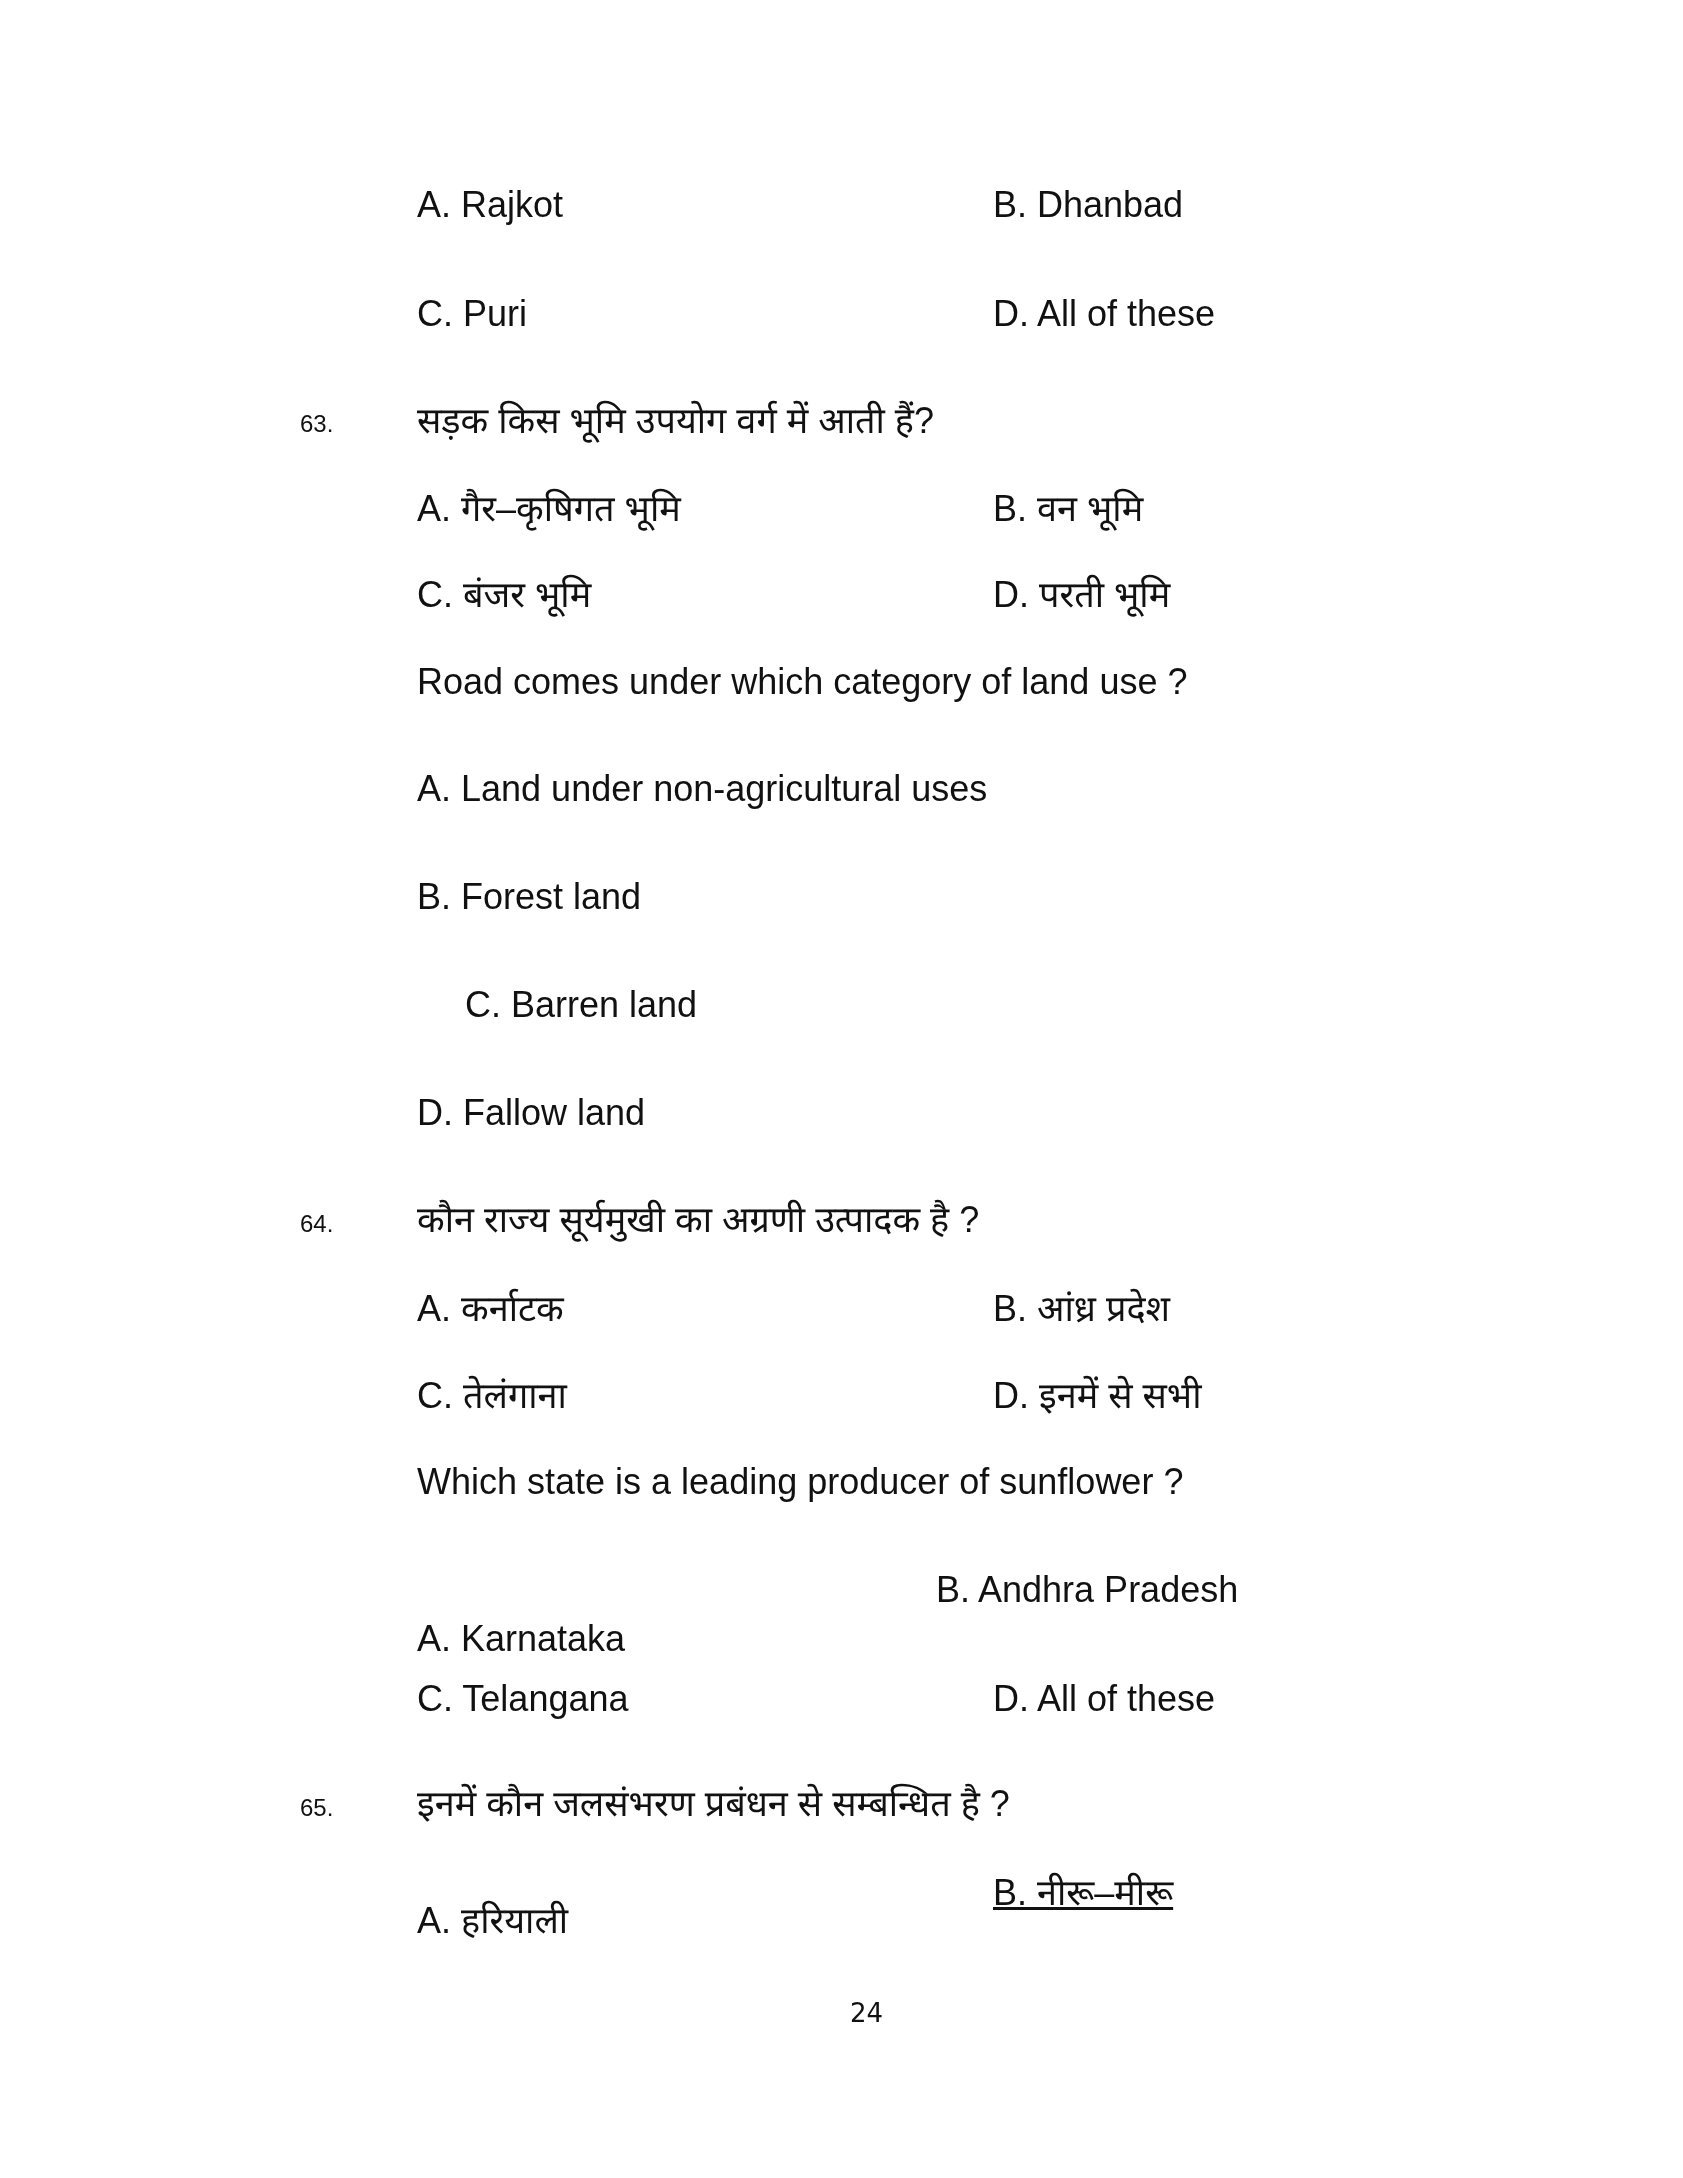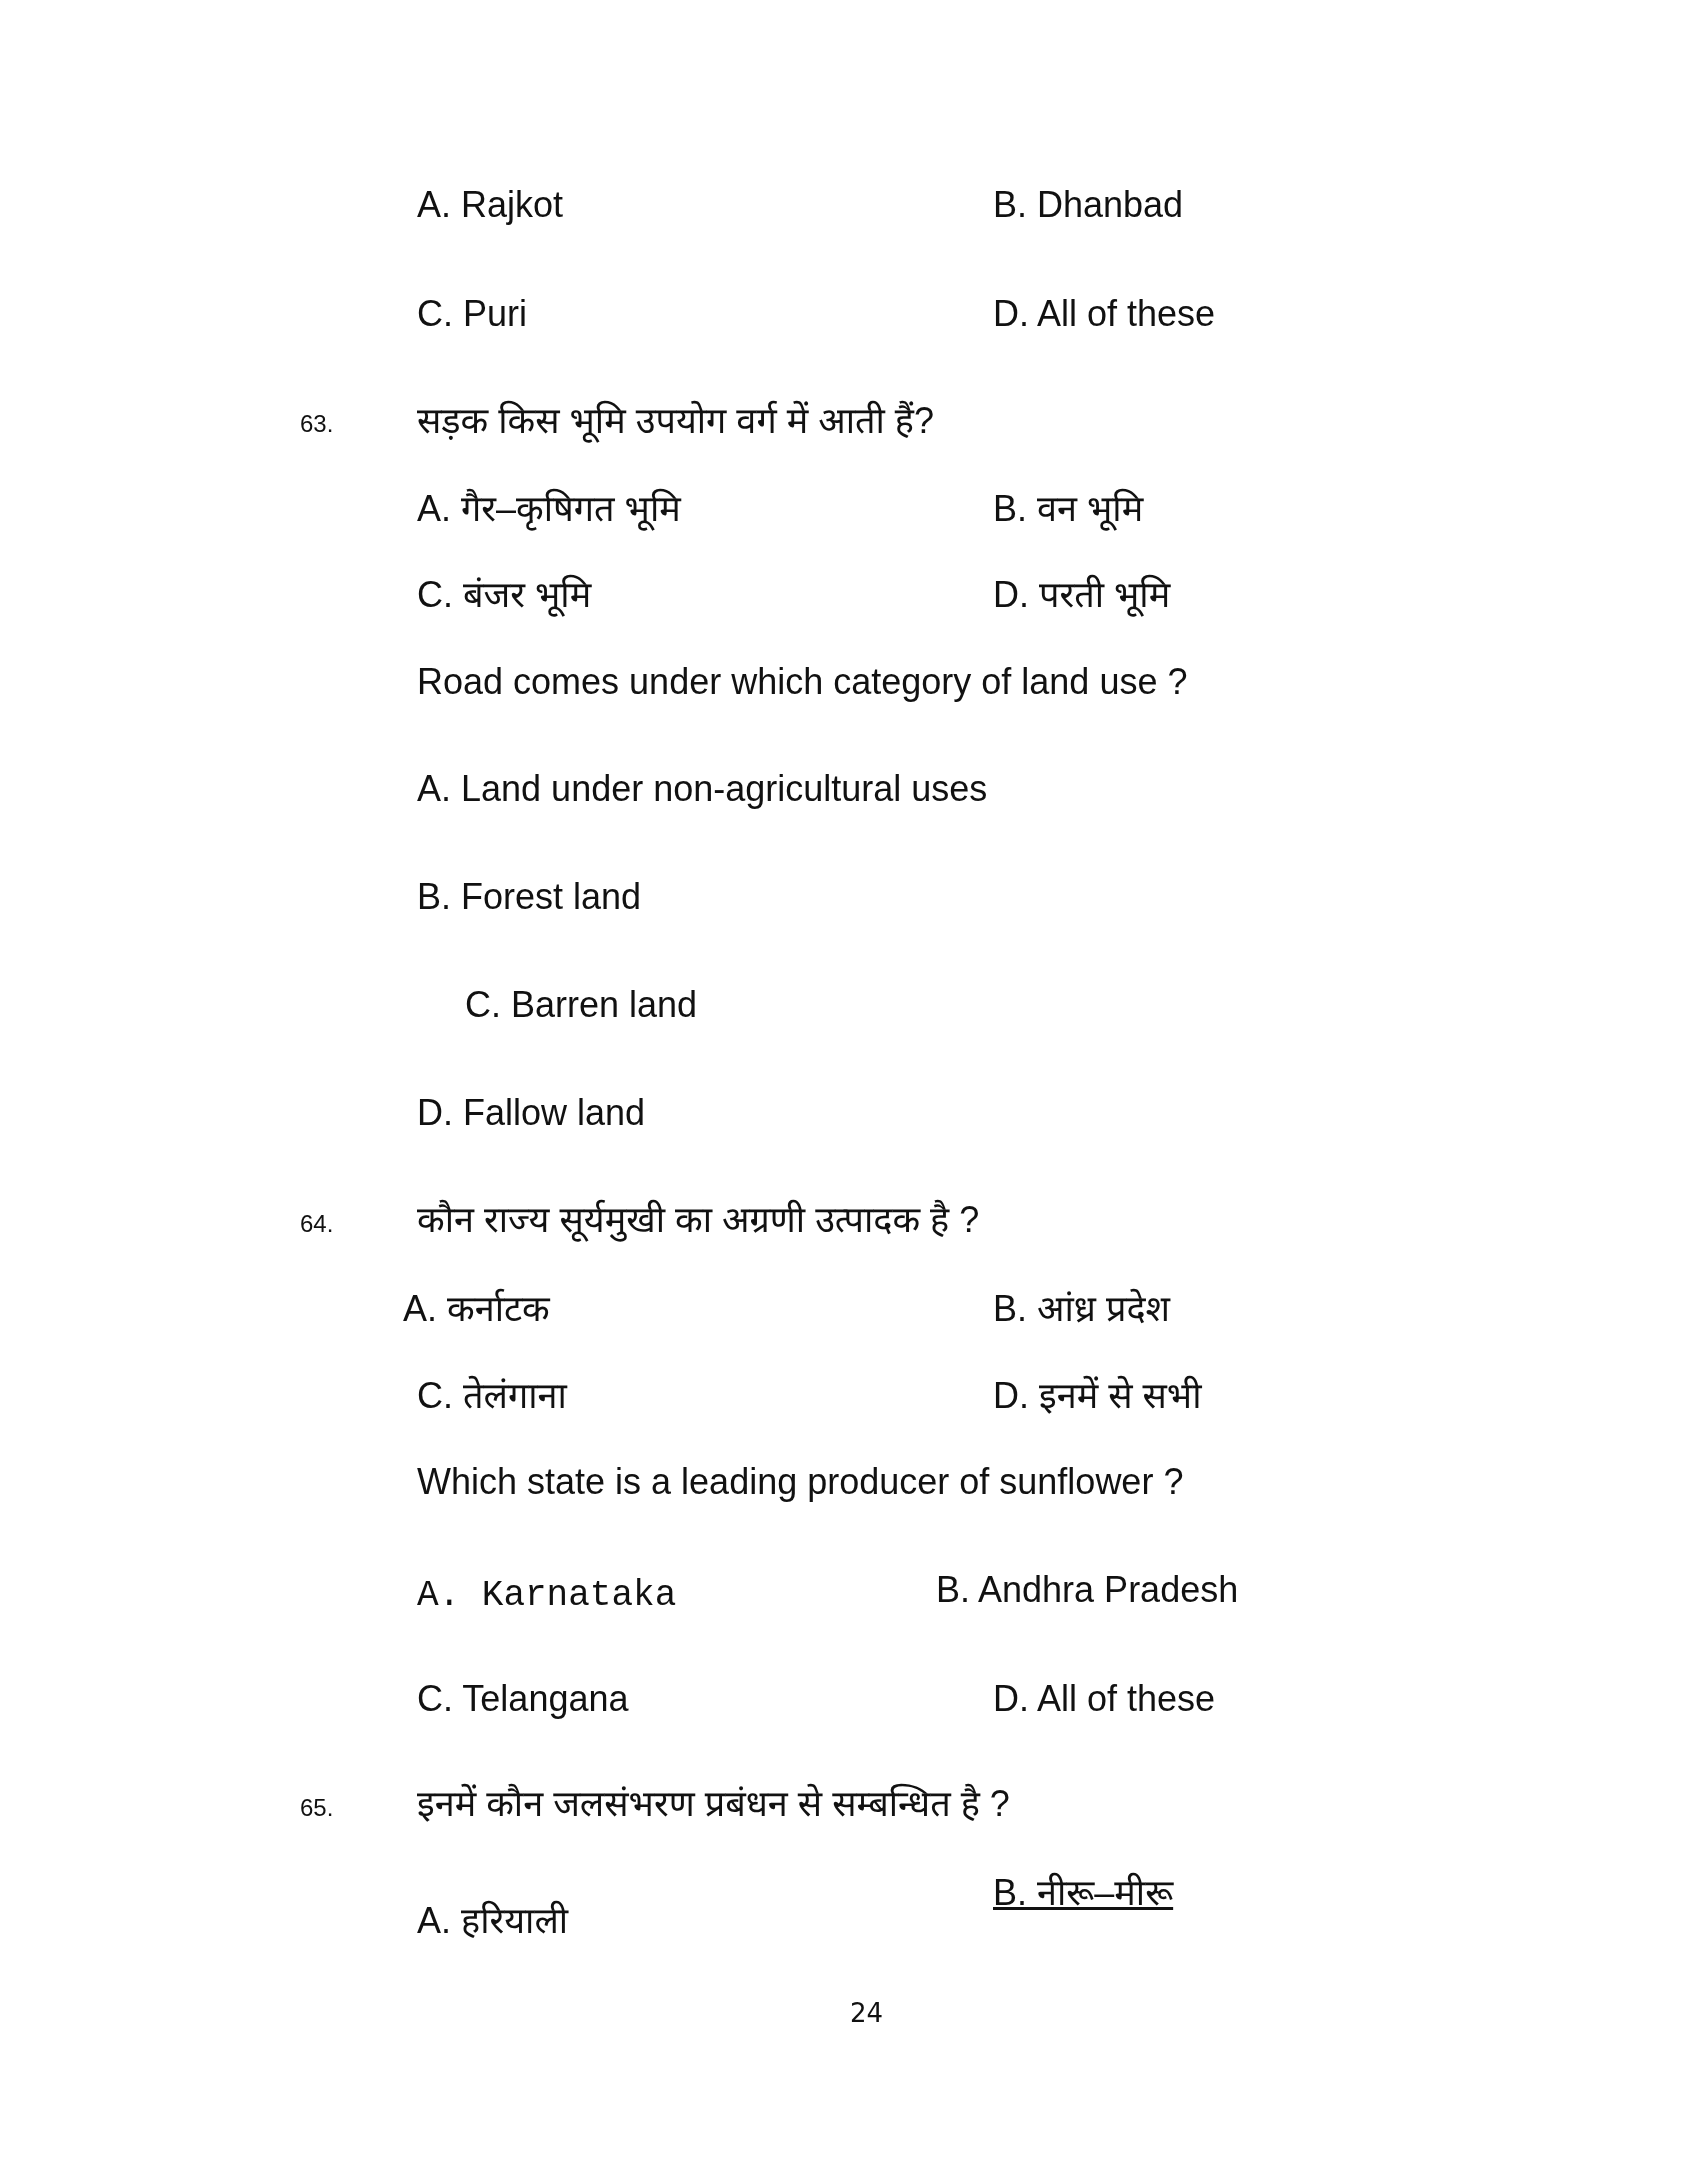--- a/index.html
+++ b/index.html
@@ -27,26 +27,26 @@
   <div class="t" style="left:417px; top:595px;">C. बंजर भूमि</div>
   <div class="t" style="left:993px; top:595px;">D. परती भूमि</div>
   <div class="t" style="left:417px; top:682px;">Road comes under which category of land use ?</div>
   <div class="t" style="left:417px; top:789px;">A. Land under non-agricultural uses</div>
   <div class="t" style="left:417px; top:897px;">B. Forest land</div>
   <div class="t" style="left:417px; top:1005px;margin-left:48px;">C. Barren land</div>
   <div class="t" style="left:417px; top:1113px;">D. Fallow land</div>
 
   <div class="t qn" style="left:300px; top:1224px;">64.</div>
   <div class="t" style="left:417px; top:1220px;">कौन राज्य सूर्यमुखी का अग्रणी उत्पादक है ?</div>
-  <div class="t" style="left:403px; top:1309px;">A. कर्नाटक</div>
+  <div class="t" style="left:417px; top:1309px;">A. कर्नाटक</div>
   <div class="t" style="left:993px; top:1309px;">B. आंध्र प्रदेश</div>
   <div class="t" style="left:417px; top:1396px;">C. तेलंगाना</div>
   <div class="t" style="left:993px; top:1396px;">D. इनमें से सभी</div>
   <div class="t" style="left:417px; top:1482px;">Which state is a leading producer of sunflower ?</div>
-  <div class="t" style="left:417px; top:1596px;font-family:Liberation Mono, monospace;">A. Karnataka</div>
+  <div class="t" style="left:417px; top:1639px;">A. Karnataka</div>
   <div class="t" style="left:901px; top:1590px;margin-left:35px;">B. Andhra Pradesh</div>
   <div class="t" style="left:417px; top:1699px;">C. Telangana</div>
   <div class="t" style="left:993px; top:1699px;">D. All of these</div>
 
   <div class="t qn" style="left:300px; top:1808px;">65.</div>
   <div class="t" style="left:417px; top:1804px;">इनमें कौन जलसंभरण प्रबंधन से सम्बन्धित है ?</div>
   <div class="t" style="left:417px; top:1921px;">A. हरियाली</div>
   <div class="t" style="left:993px; top:1893px;text-decoration:underline;">B. नीरू–मीरू</div>
 
   <div class="page">24</div>

